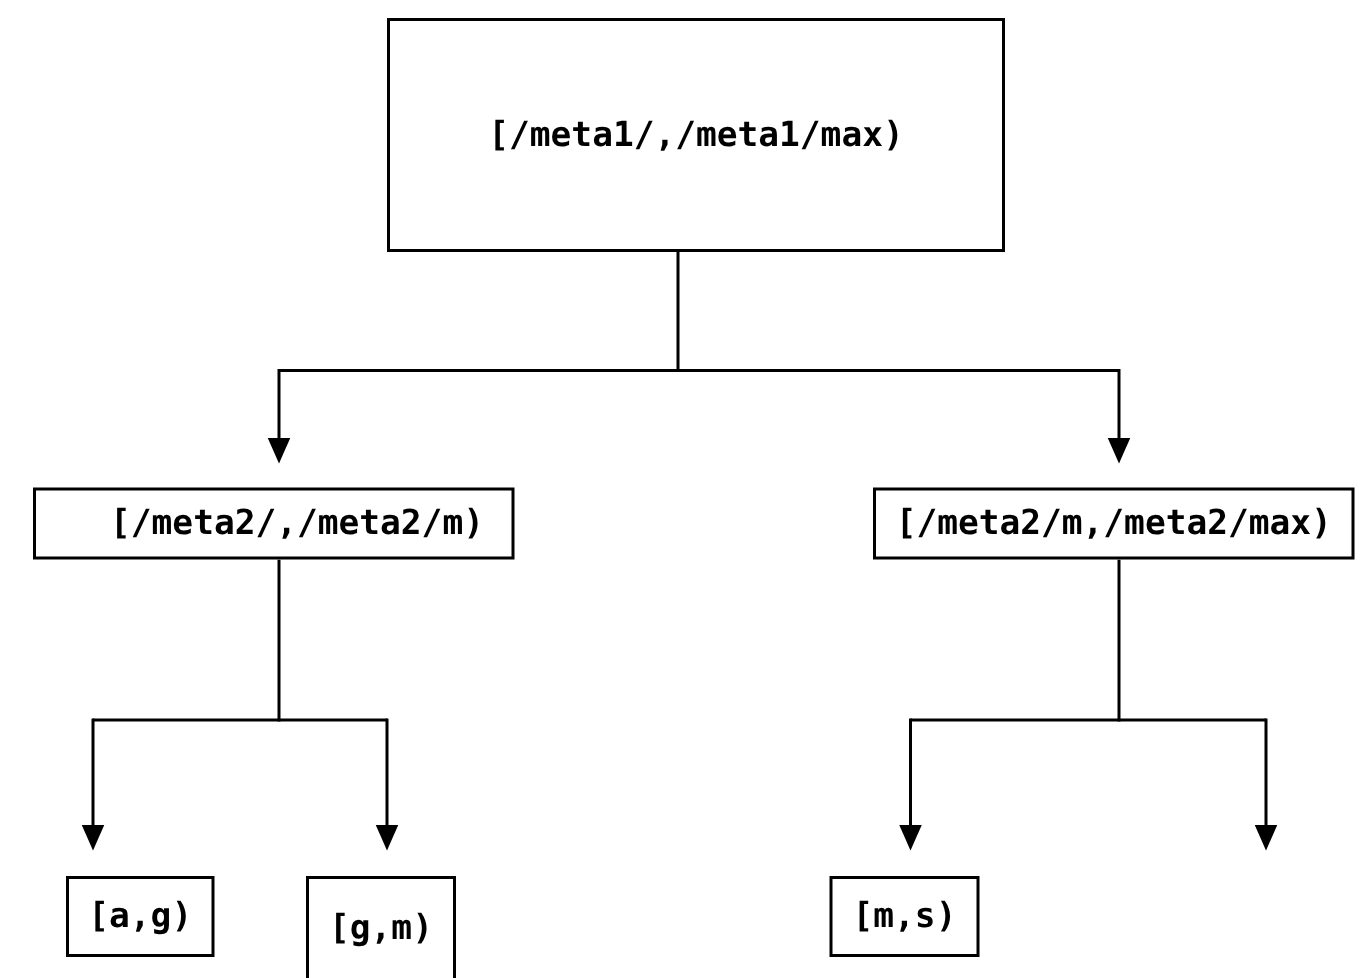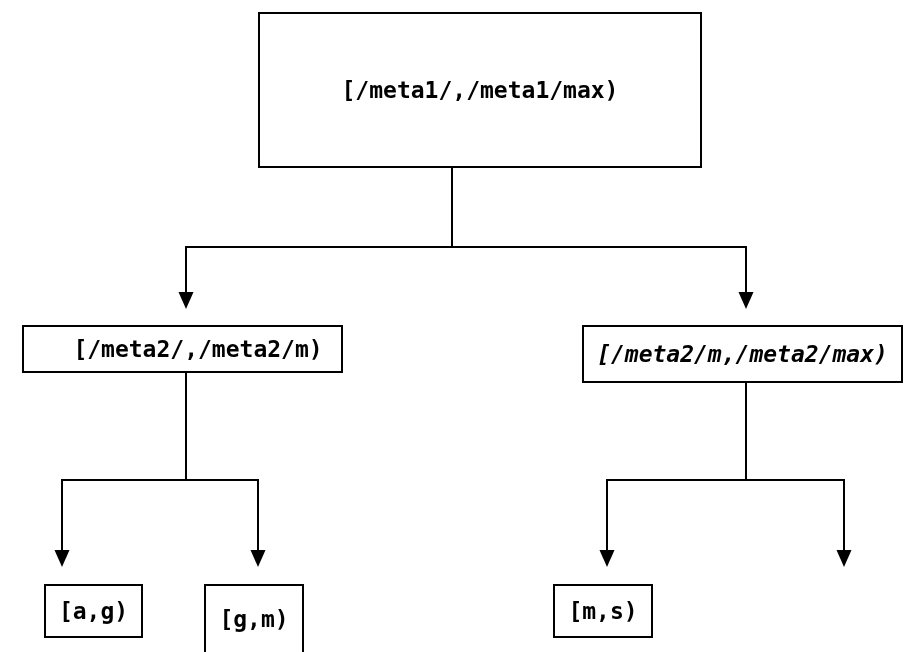--- a/index.html
+++ b/index.html
@@ -28,23 +28,23 @@
     border: 2px solid #000000;
     background: #ffffff;
     color: #000000;
     display: flex;
     align-items: center;
     justify-content: center;
     font-weight: bold;
     font-size: 23px;
     white-space: nowrap;
   }
-  .node-root   { left: 258px; top: 12px;  width: 444px; height: 156px; }
+  .node-root   { left: 258px; top: 12px;  width: 412px; height: 156px; }
   .node-l2l    { left: 22px;  top: 325px; width: 321px; height: 48px; padding-left: 31px; }
-  .node-l2r    { left: 582px; top: 325px; width: 321px; height: 58px; font-style: italic; }
+  .node-l2r    { left: 582px; top: 325px; width: 321px; height: 48px; }
   .node-leaf1  { left: 8px;   top: 584px; width: 99px;  height: 54px; margin-left: 36px; }
   .node-leaf2  { left: 204px; top: 584px; width: 100px; height: 70px; }
   .node-leaf3  { left: 553px; top: 584px; width: 100px; height: 54px; text-align: right; }
   .node-leaf4  { left: 778px; top: 584px; width: 124px; height: 54px; }
   .edge-line {
     stroke: #000000;
     stroke-width: 2;
     fill: none;
   }
   .arrowhead {

